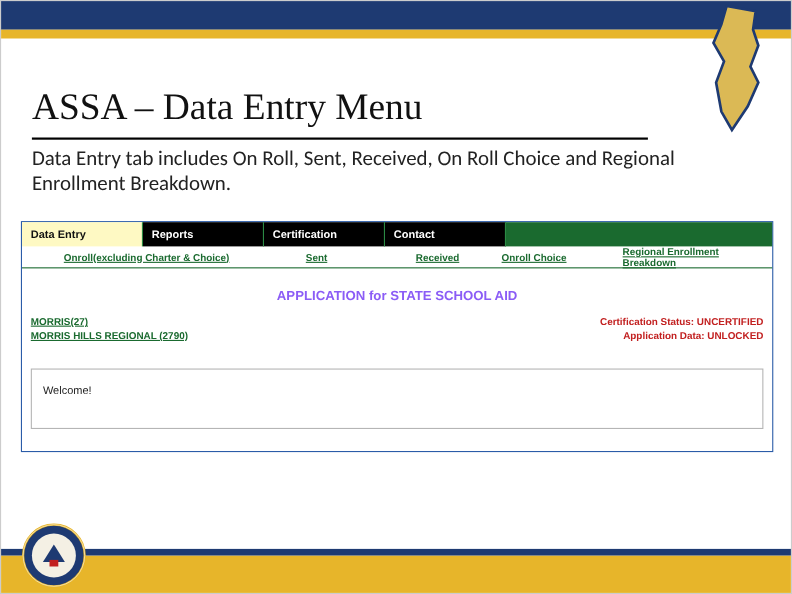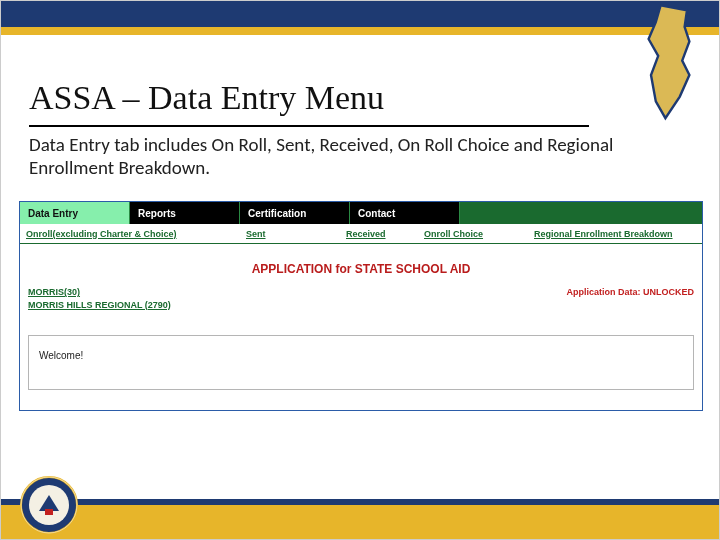--- a/index.html
+++ b/index.html
@@ -29,30 +29,30 @@
   }
   .app-frame {
     position: absolute; left: 18px; top: 200px; width: 684px; height: 210px;
     border: 1px solid #2b5ca8; background: #fff; font-family: Verdana, Arial, sans-serif;
   }
   .tabs { display: flex; height: 22px; font-size: 10px; font-weight: 700; }
   .tab {
     flex: 0 0 110px; display: flex; align-items: center; padding-left: 8px;
     color: #fff; background: #000000; border-right: 1px solid #2b8a44;
   }
-  .tab.active { background: #86efac; color: #111; }
+  .tab.active { background: #fef9c3; color: #111; }
   .tabs-fill { flex: 1; background: #1a6a2f; }
   .subnav {
     height: 20px; border-bottom: 1px solid #1a6a2f; display: flex; align-items: center;
     padding: 0 6px; gap: 0; font-size: 9px; font-weight: 700;
   }
   .subnav a { color: #1a6a2f; text-decoration: underline; }
   .subnav .col { display: flex; align-items: center; }
-  .c1 { width: 220px; } .c2 { width: 90px; } .c3 { width: 88px; padding-left: 10px; } .c4 { width: 110px; } .c5 { flex: 1; }
-  .app-title { text-align: center; font-weight: 700; font-size: 12px; margin: 18px 0 10px; color: #b91c1c; }
+  .c1 { width: 220px; margin-left: 32px; } .c2 { width: 90px; } .c3 { width: 88px; padding-left: 10px; } .c4 { width: 110px; } .c5 { flex: 1; }
+  .app-title { text-align: center; font-weight: 700; font-size: 12px; margin: 18px 0 10px; color: #8b5cf6; }
   .meta { display: flex; justify-content: space-between; padding: 0 8px 4px; font-size: 9px; font-weight: 700; }
   .meta-left a { display: block; color: #1a6a2f; text-decoration: underline; line-height: 1.4; }
   .meta-right { text-align: right; color: #c22020; }
   .meta-right div { line-height: 1.4; }
   .welcome-box {
     margin: 20px 8px 8px; border: 1px solid #b5b5b5; padding: 14px 10px 28px;
     font-size: 10px; color: #222;
   }
   .bottom-bar {
     position: absolute; left: 0; right: 0; bottom: 0; height: 34px;
@@ -103,24 +103,25 @@
       <div class="col c4">
           <a>Onroll Choice</a>
         </div>
       <div class="col c5">
           <a>Regional Enrollment Breakdown</a>
         </div>
     </div>
     <div class="app-title">APPLICATION for STATE SCHOOL AID</div>
     <div class="meta">
       <div class="meta-left">
-        <a>MORRIS(30)</a>
+        <a>MORRIS(27)</a>
         <a>MORRIS HILLS REGIONAL (2790)</a>
       </div>
       <div class="meta-right">
+        <div>Certification Status: UNCERTIFIED</div>
         <div>Application Data: UNLOCKED</div>
       </div>
     </div>
     <div class="welcome-box">
       <span>Welcome!</span>
     </div>
   </div>
 
   <div class="bottom-bar"></div>
 

